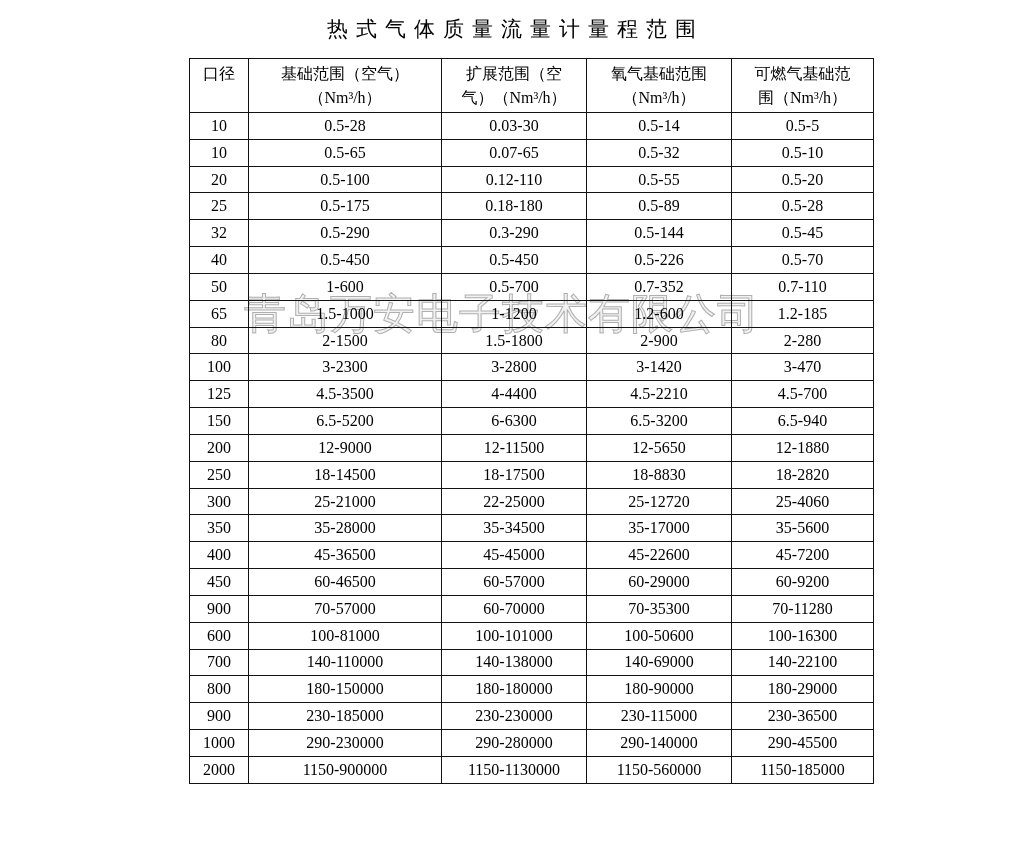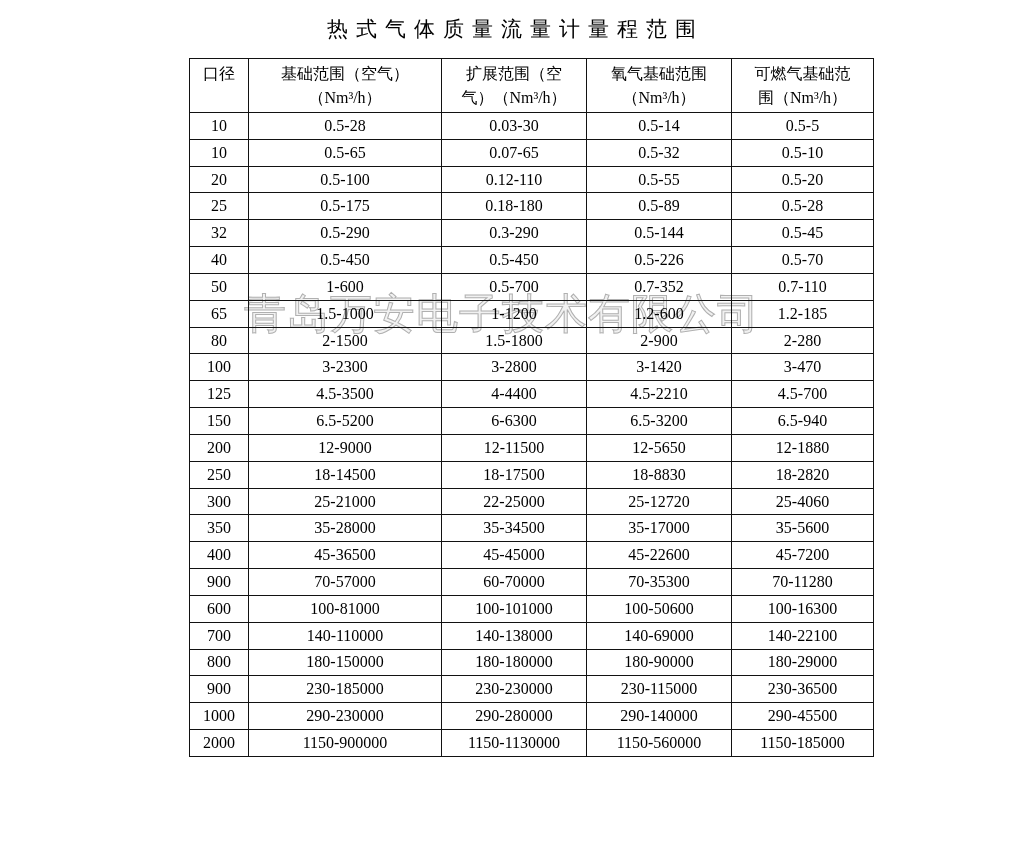--- a/index.html
+++ b/index.html
@@ -236,20 +236,27 @@
           <td>35-5600</td>
         </tr>
         <tr>
           <td>400</td>
           <td>45-36500</td>
           <td>45-45000</td>
           <td>45-22600</td>
           <td>45-7200</td>
         </tr>
         <tr>
+          <td>450</td>
+          <td>60-46500</td>
+          <td>60-57000</td>
+          <td>60-29000</td>
+          <td>60-9200</td>
+        </tr>
+        <tr>
           <td>900</td>
           <td>70-57000</td>
           <td>60-70000</td>
           <td>70-35300</td>
           <td>70-11280</td>
         </tr>
         <tr>
           <td>600</td>
           <td>100-81000</td>
           <td>100-101000</td>

